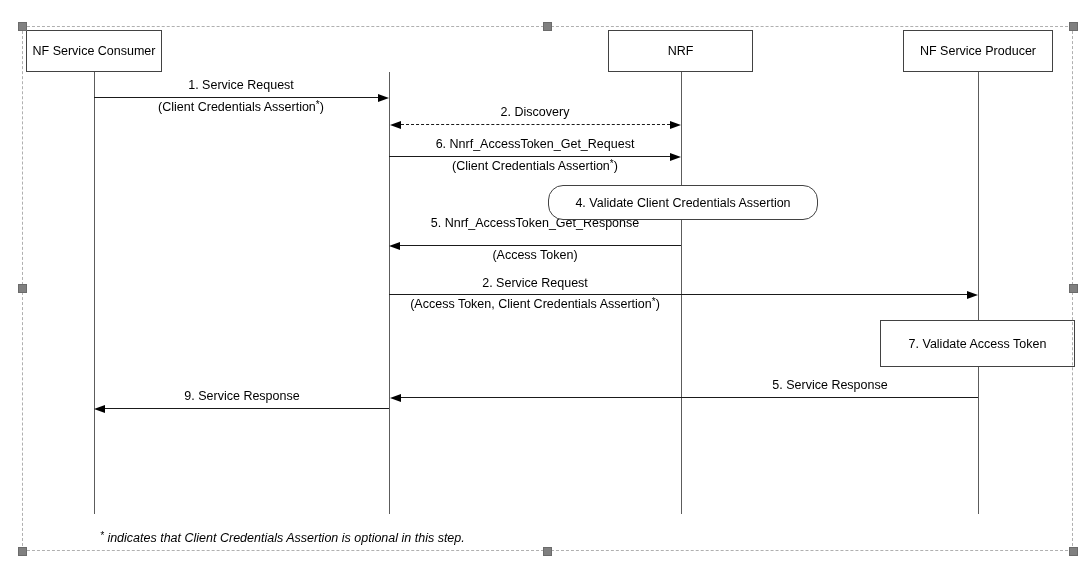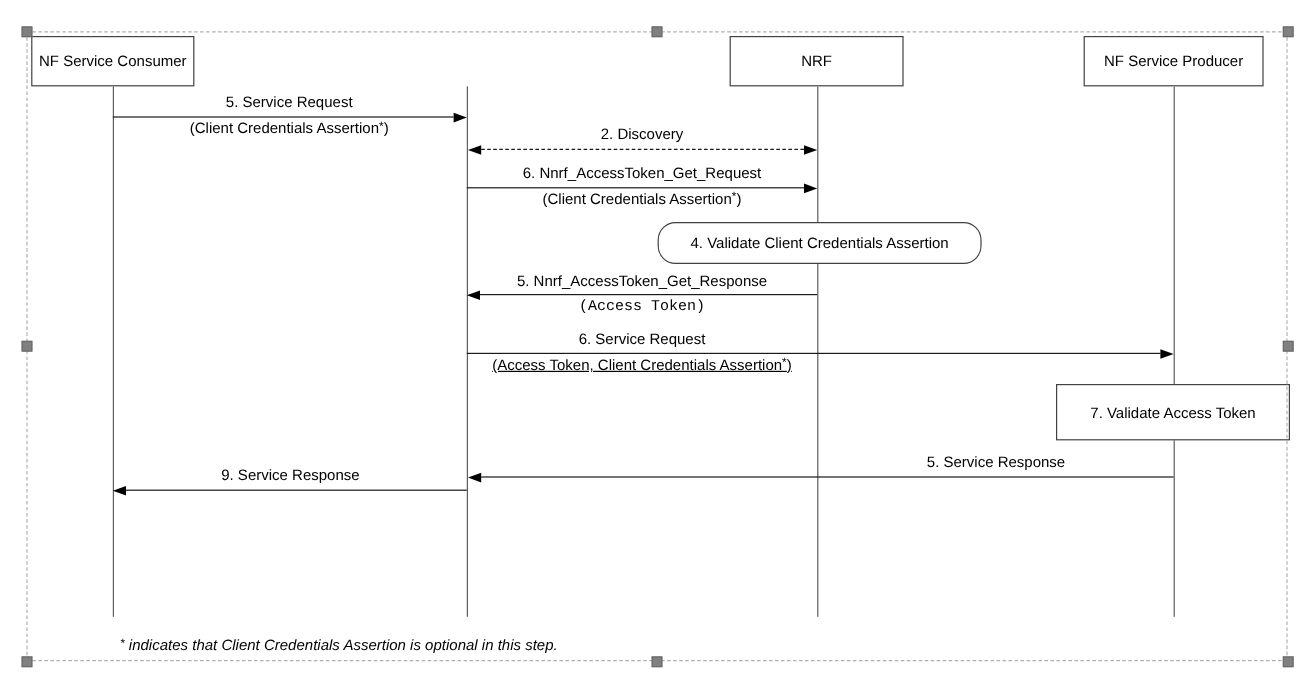--- a/index.html
+++ b/index.html
@@ -56,48 +56,48 @@
   <div class="participant" style="left:26px;width:136px;">
     <span>NF Service Consumer</span>
   </div>
   <div class="participant" style="left:608px;width:145px;">
     <span>NRF</span>
   </div>
   <div class="participant" style="left:903px;width:150px;">
     <span>NF Service Producer</span>
   </div>
 
-  <div class="msg-label" style="left:241px;top:78px;">5. Service Request</div>
+  <div class="msg-label" style="left:241px;top:78px;">1. Service Request</div>
   <div class="msg-line" style="left:94px;top:97px;width:284px;"></div>
   <div class="ah ah-r" style="left:378px;top:94px;"></div>
   <div class="msg-label" style="left:241px;top:100px;"><span>(Client Credentials Assertion</span><span class="sup">*</span><span>)</span></div>
 
   <div class="msg-label" style="left:535px;top:105px;">2. Discovery</div>
   <div class="msg-line dashed" style="left:401px;top:124px;width:269px;"></div>
   <div class="ah ah-l" style="left:390px;top:121px;"></div>
   <div class="ah ah-r" style="left:670px;top:121px;"></div>
 
   <div class="msg-label" style="left:535px;top:137px;">6. Nnrf_AccessToken_Get_Request</div>
   <div class="msg-line" style="left:389px;top:156px;width:281px;"></div>
   <div class="ah ah-r" style="left:670px;top:153px;"></div>
   <div class="msg-label" style="left:535px;top:159px;"><span>(Client Credentials Assertion</span><span class="sup">*</span><span>)</span></div>
 
   <div class="action-box" style="left:548px;top:185px;width:270px;height:35px;border-radius:15px;">
     <span>4. Validate Client Credentials Assertion</span>
   </div>
 
-  <div class="msg-label" style="left:535px;top:227px;">5. Nnrf_AccessToken_Get_Response</div>
+  <div class="msg-label" style="left:535px;top:216px;">5. Nnrf_AccessToken_Get_Response</div>
   <div class="msg-line" style="left:400px;top:245px;width:281px;"></div>
   <div class="ah ah-l" style="left:389px;top:242px;"></div>
-  <div class="msg-label" style="left:535px;top:248px;font-family:Liberation Mono, monospace;"><span>(Access Token)</span></div>
+  <div class="msg-label" style="left:535px;top:248px;"><span>(Access Token)</span></div>
 
-  <div class="msg-label" style="left:535px;top:276px;">6. Service Request</div>
+  <div class="msg-label" style="left:535px;top:276px;">2. Service Request</div>
   <div class="msg-line" style="left:389px;top:294px;width:578px;"></div>
   <div class="ah ah-r" style="left:967px;top:291px;"></div>
-  <div class="msg-label" style="left:535px;top:297px;text-decoration:underline;"><span>(Access Token, Client Credentials Assertion</span><span class="sup">*</span><span>)</span></div>
+  <div class="msg-label" style="left:535px;top:297px;"><span>(Access Token, Client Credentials Assertion</span><span class="sup">*</span><span>)</span></div>
 
   <div class="action-box" style="left:880px;top:320px;width:195px;height:47px;">
     <span>7. Validate Access Token</span>
   </div>
 
   <div class="msg-label" style="left:830px;top:378px;">5. Service Response</div>
   <div class="msg-line" style="left:401px;top:397px;width:577px;"></div>
   <div class="ah ah-l" style="left:390px;top:394px;"></div>
 
   <div class="msg-label" style="left:242px;top:389px;">9. Service Response</div>

